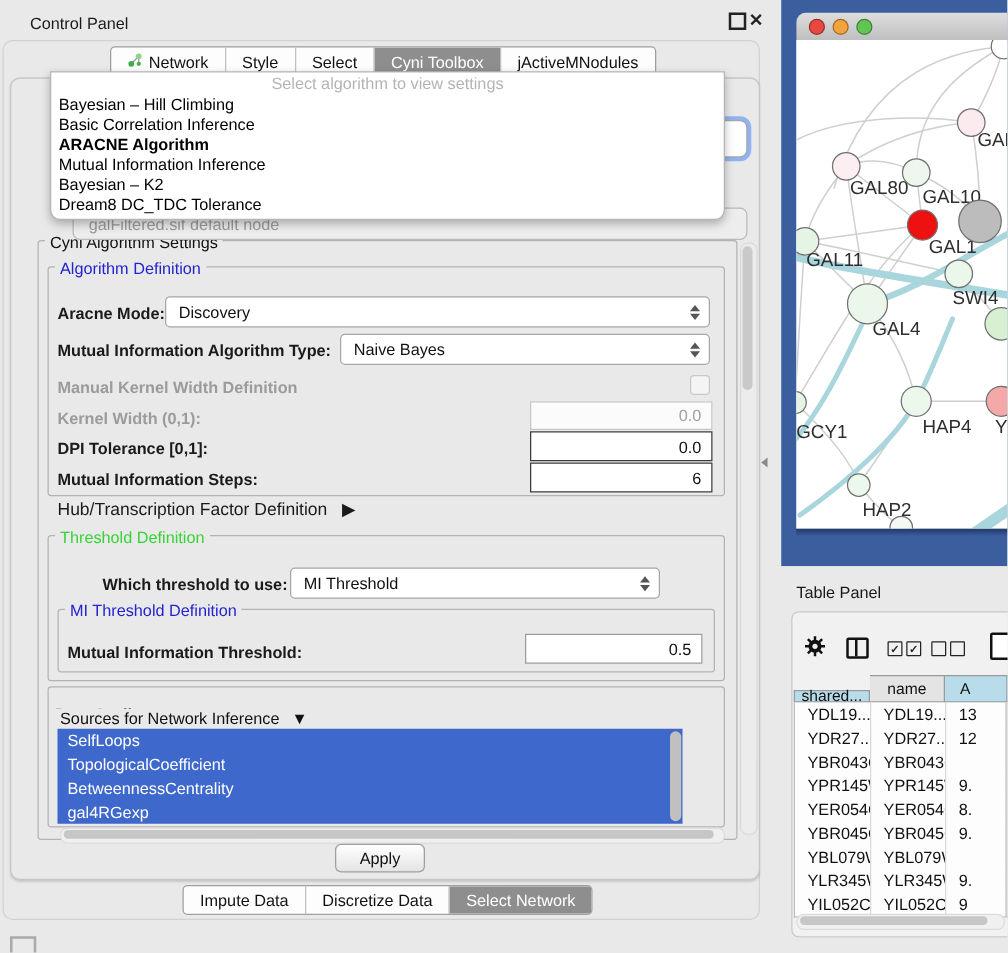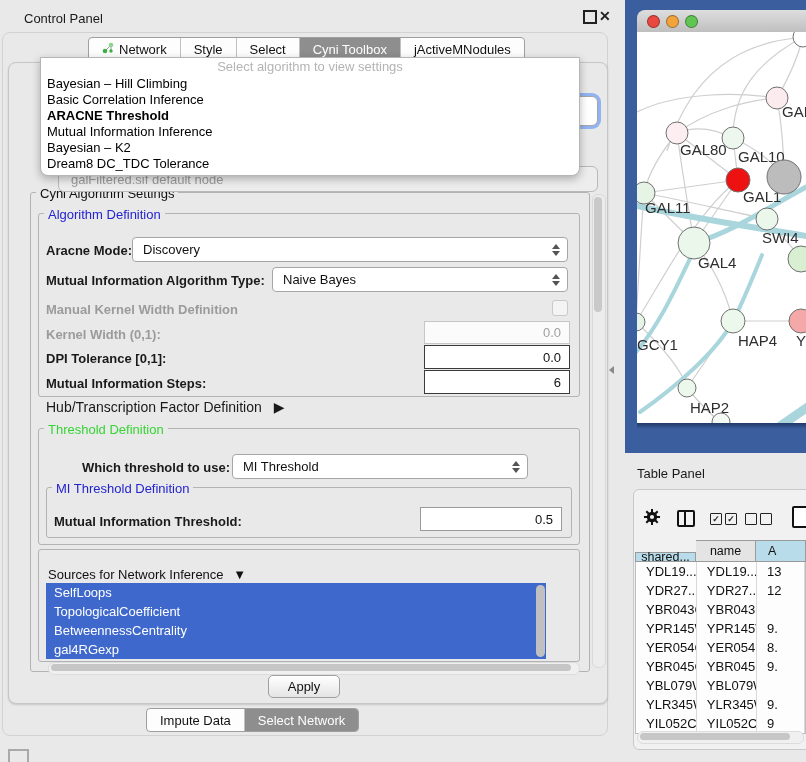--- a/index.html
+++ b/index.html
@@ -102,21 +102,21 @@
 <div class="abs combo focusring" style="left:58px;top:96px;width:540px;height:30px;border-radius:6px;"></div>
 <div class="abs ghost-combo" style="left:58px;top:166px;width:540px;height:26px;">
   <span>galFiltered.sif default node</span>
 </div>
 
 <div class="abs popup" style="left:40px;top:57px;width:538px;height:117px;">
   <div class="prompt">Select algorithm to view settings</div>
   <div id="algo-list">
       <div class="item">Bayesian – Hill Climbing</div>
       <div class="item">Basic Correlation Inference</div>
-      <div class="item bold">ARACNE Threshold</div>
+      <div class="item bold">ARACNE Algorithm</div>
       <div class="item">Mutual Information Inference</div>
       <div class="item">Bayesian – K2</div>
       <div class="item">Dream8 DC_TDC Tolerance</div>
     </div>
 </div>
 
 <div class="abs fieldset" style="left:30px;top:192px;width:558px;height:478px;"></div>
 <div class="abs legend" style="left:36px;top:186px;">Cyni Algorithm Settings</div>
 <div class="abs vtrack" style="left:592px;top:194px;width:12px;height:472px;">
   <div class="vthumb" style="position:absolute;left:1px;top:2px;width:8px;height:115px;"></div>
@@ -200,20 +200,23 @@
 <div class="abs vthumb" style="left:536px;top:585px;width:9px;height:72px;background:#c0c0c0;z-index:5;"></div>
 <div class="abs htrack" style="left:48px;top:662px;width:530px;height:11px;">
   <div class="hthumb" style="position:absolute;left:2px;top:1px;width:520px;height:7px;"></div>
 </div>
 
 <div class="abs btn" style="left:268px;top:675px;width:70px;height:21px;">Apply</div>
 
 <div class="abs tabbar" style="left:146px;top:708px;" id="bottom-tabs">
     <div class="tab">
       <span>Impute Data</span>
+    </div>
+    <div class="tab">
+      <span>Discretize Data</span>
     </div>
     <div class="tab sel">
       <span>Select Network</span>
     </div>
   </div>
 
 <div class="abs mini-sq" style="left:8px;top:749px;width:17px;height:12px;"></div>
 
 <div class="abs grip" style="left:609px;top:366px;"></div>
 

